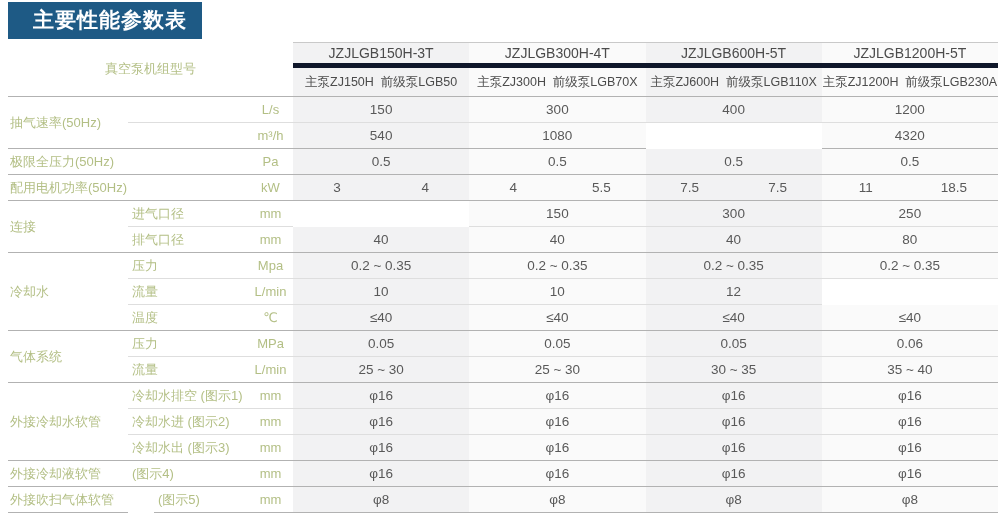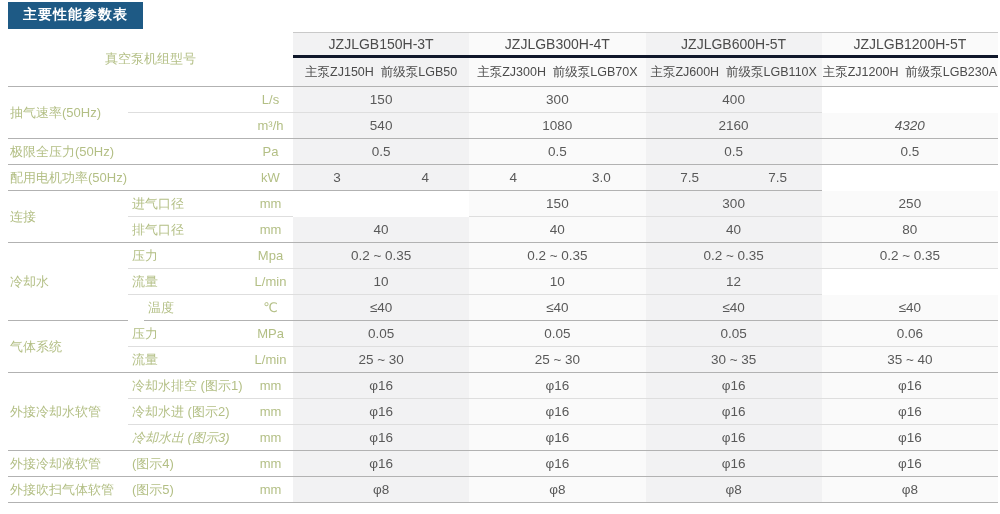--- a/index.html
+++ b/index.html
@@ -4,24 +4,24 @@
 <style>
   html,body{margin:0;padding:0;}
   body{
     width:1000px;height:514px;background:#ffffff;overflow:hidden;
     font-family:"Liberation Sans","DejaVu Sans",sans-serif;
     -webkit-font-smoothing:antialiased;
   }
   .title{
     display:inline-block;
     margin:2px 0 0 8px;
-    padding:4px 15px 5px 15px;
+    padding:4px 15px 5px 25px;
     background:var(--title-bg,#1e5a85);
     color:#ffffff;
-    font-size:14px;
+    font-size:21px;
     font-weight:bold;
     letter-spacing:1px;
   }
   .tbl{
     margin:3px 0 0 8px;
     width:990px;
     display:grid;
     grid-template-columns:120px 120px 45px repeat(4,1fr);
     grid-template-rows:26px 29px;
     grid-auto-rows:26px;
@@ -37,21 +37,21 @@
   .even{background:var(--shade-b,#fafafa);}
   .corner{
     grid-area:1 / 1 / 3 / 4;
     color:var(--label-olive,#b3bf85);
     font-size:13px;
     border-bottom:1px solid var(--line-dark,#b0b0b0);
   }
   .model{
     font-size:14px;color:#4b4b4b;
     border-top:1px solid #c9c9c9;
-    border-bottom:3px solid #0f172a;
+    border-bottom:5px solid #0f172a;
   }
   .pump{
     font-size:12.5px;color:#4b4b4b;white-space:pre;
   }
   .dark-b{border-bottom:1px solid var(--line-dark,#b0b0b0);}
   .light-b{border-bottom:1px solid var(--line-light,#dedede);}
   .glabel{
     justify-content:flex-start;
     padding-left:2px;
     color:var(--label-olive,#b3bf85);
@@ -86,45 +86,49 @@
     <div class="cell pump dark-b odd" style="grid-area: 2 / 4;">主泵ZJ150H  前级泵LGB50</div>
     <div class="cell pump dark-b even" style="grid-area: 2 / 5;">主泵ZJ300H  前级泵LGB70X</div>
     <div class="cell pump dark-b odd" style="grid-area: 2 / 6;">主泵ZJ600H  前级泵LGB110X</div>
     <div class="cell pump dark-b even" style="grid-area: 2 / 7;">主泵ZJ1200H  前级泵LGB230A</div>
     <div class="cell glabel dark-b" style="grid-area: 3 / 1 / 5;">抽气速率(50Hz)</div>
     <div class="cell sub light-b" style="grid-area: 3 / 2;"></div>
     <div class="cell unit light-b" style="grid-area: 3 / 3;">L/s</div>
     <div class="cell val light-b odd" style="grid-area: 3 / 4;">150</div>
     <div class="cell val light-b even" style="grid-area: 3 / 5; text-align: right;">300</div>
     <div class="cell val light-b odd" style="grid-area: 3 / 6;">400</div>
+    <div class="cell val light-b even" style="grid-area: 3 / 7;">1200</div>
     <div class="cell sub dark-b" style="grid-area: 4 / 2;"></div>
     <div class="cell unit dark-b" style="grid-area: 4 / 3;">m³/h</div>
     <div class="cell val dark-b odd" style="grid-area: 4 / 4;">540</div>
     <div class="cell val dark-b even" style="grid-area: 4 / 5;">1080</div>
-    <div class="cell val dark-b odd" style="grid-area: 4 / 6;">2160</div>
-    <div class="cell val dark-b even" style="grid-area: 4 / 7; font-style: italic;">4320</div>
+    <div class="cell val dark-b even" style="grid-area: 4 / 7;">4320</div>
     <div class="cell glabel dark-b" style="grid-area: 5 / 1 / 6 / 3;">极限全压力(50Hz)</div>
     <div class="cell unit dark-b" style="grid-area: 5 / 3; text-align: center;">Pa</div>
     <div class="cell val dark-b odd" style="grid-area: 5 / 4;">0.5</div>
     <div class="cell val dark-b even" style="grid-area: 5 / 5;">0.5</div>
     <div class="cell val dark-b odd" style="grid-area: 5 / 6;">0.5</div>
     <div class="cell val dark-b even" style="grid-area: 5 / 7;">0.5</div>
     <div class="cell glabel dark-b" style="grid-area: 6 / 1 / 7 / 3;">配用电机功率(50Hz)</div>
     <div class="cell unit dark-b" style="grid-area: 6 / 3;">kW</div>
     <div class="cell val dark-b odd split" style="grid-area: 6 / 4;">
       <span>3</span>
       <span>4</span>
     </div>
     <div class="cell val dark-b even split" style="grid-area: 6 / 5;">
       <span>4</span>
-      <span>3.0</span>
+      <span>5.5</span>
     </div>
     <div class="cell val dark-b odd split" style="grid-area: 6 / 6;">
       <span>7.5</span>
       <span>7.5</span>
+    </div>
+    <div class="cell val dark-b even split" style="grid-area: 6 / 7;">
+      <span>11</span>
+      <span>18.5</span>
     </div>
     <div class="cell glabel dark-b" style="grid-area: 7 / 1 / 9;">连接</div>
     <div class="cell sub light-b" style="grid-area: 7 / 2;">进气口径</div>
     <div class="cell unit light-b" style="grid-area: 7 / 3;">mm</div>
     <div class="cell val light-b even" style="grid-area: 7 / 5;">150</div>
     <div class="cell val light-b odd" style="grid-area: 7 / 6;">300</div>
     <div class="cell val light-b even" style="grid-area: 7 / 7;">250</div>
     <div class="cell sub dark-b" style="grid-area: 8 / 2; text-align: center;">排气口径</div>
     <div class="cell unit dark-b" style="grid-area: 8 / 3;">mm</div>
     <div class="cell val dark-b odd" style="grid-area: 8 / 4;">40</div>
@@ -136,21 +140,21 @@
     <div class="cell unit light-b" style="grid-area: 9 / 3;">Mpa</div>
     <div class="cell val light-b odd" style="grid-area: 9 / 4;">0.2 ~ 0.35</div>
     <div class="cell val light-b even" style="grid-area: 9 / 5;">0.2 ~ 0.35</div>
     <div class="cell val light-b odd" style="grid-area: 9 / 6;">0.2 ~ 0.35</div>
     <div class="cell val light-b even" style="grid-area: 9 / 7;">0.2 ~ 0.35</div>
     <div class="cell sub light-b" style="grid-area: 10 / 2;">流量</div>
     <div class="cell unit light-b" style="grid-area: 10 / 3;">L/min</div>
     <div class="cell val light-b odd" style="grid-area: 10 / 4;">10</div>
     <div class="cell val light-b even" style="grid-area: 10 / 5;">10</div>
     <div class="cell val light-b odd" style="grid-area: 10 / 6;">12</div>
-    <div class="cell sub dark-b" style="grid-area: 11 / 2; margin-left: 16px;">温度</div>
+    <div class="cell sub dark-b" style="grid-area: 11 / 2;">温度</div>
     <div class="cell unit dark-b" style="grid-area: 11 / 3;">℃</div>
     <div class="cell val dark-b odd" style="grid-area: 11 / 4;">≤40</div>
     <div class="cell val dark-b even" style="grid-area: 11 / 5;">≤40</div>
     <div class="cell val dark-b odd" style="grid-area: 11 / 6;">≤40</div>
     <div class="cell val dark-b even" style="grid-area: 11 / 7;">≤40</div>
     <div class="cell glabel dark-b" style="grid-area: 12 / 1 / 14;">气体系统</div>
     <div class="cell sub light-b" style="grid-area: 12 / 2;">压力</div>
     <div class="cell unit light-b" style="grid-area: 12 / 3;">MPa</div>
     <div class="cell val light-b odd" style="grid-area: 12 / 4;">0.05</div>
     <div class="cell val light-b even" style="grid-area: 12 / 5;">0.05</div>
@@ -168,35 +172,35 @@
     <div class="cell val light-b odd" style="grid-area: 14 / 4;">φ16</div>
     <div class="cell val light-b even" style="grid-area: 14 / 5;">φ16</div>
     <div class="cell val light-b odd" style="grid-area: 14 / 6;">φ16</div>
     <div class="cell val light-b even" style="grid-area: 14 / 7;">φ16</div>
     <div class="cell sub light-b" style="grid-area: 15 / 2;">冷却水进 (图示2)</div>
     <div class="cell unit light-b" style="grid-area: 15 / 3;">mm</div>
     <div class="cell val light-b odd" style="grid-area: 15 / 4;">φ16</div>
     <div class="cell val light-b even" style="grid-area: 15 / 5;">φ16</div>
     <div class="cell val light-b odd" style="grid-area: 15 / 6;">φ16</div>
     <div class="cell val light-b even" style="grid-area: 15 / 7;">φ16</div>
-    <div class="cell sub dark-b" style="grid-area: 16 / 2; font-style: italic;">冷却水出 (图示3)</div>
+    <div class="cell sub dark-b" style="grid-area: 16 / 2;">冷却水出 (图示3)</div>
     <div class="cell unit dark-b" style="grid-area: 16 / 3;">mm</div>
     <div class="cell val dark-b odd" style="grid-area: 16 / 4;">φ16</div>
     <div class="cell val dark-b even" style="grid-area: 16 / 5;">φ16</div>
     <div class="cell val dark-b odd" style="grid-area: 16 / 6;">φ16</div>
     <div class="cell val dark-b even" style="grid-area: 16 / 7;">φ16</div>
     <div class="cell glabel dark-b" style="grid-area: 17 / 1 / 18;">外接冷却液软管</div>
     <div class="cell sub dark-b" style="grid-area: 17 / 2;">(图示4)</div>
     <div class="cell unit dark-b" style="grid-area: 17 / 3;">mm</div>
     <div class="cell val dark-b odd" style="grid-area: 17 / 4;">φ16</div>
     <div class="cell val dark-b even" style="grid-area: 17 / 5;">φ16</div>
     <div class="cell val dark-b odd" style="grid-area: 17 / 6;">φ16</div>
     <div class="cell val dark-b even" style="grid-area: 17 / 7;">φ16</div>
     <div class="cell glabel dark-b" style="grid-area: 18 / 1 / 19;">外接吹扫气体软管</div>
-    <div class="cell sub dark-b" style="grid-area: 18 / 2;">(图示5)</div>
+    <div class="cell sub dark-b" style="grid-area: 18 / 2; margin-left: 26px;">(图示5)</div>
     <div class="cell unit dark-b" style="grid-area: 18 / 3;">mm</div>
     <div class="cell val dark-b odd" style="grid-area: 18 / 4;">φ8</div>
     <div class="cell val dark-b even" style="grid-area: 18 / 5;">φ8</div>
     <div class="cell val dark-b odd" style="grid-area: 18 / 6;">φ8</div>
     <div class="cell val dark-b even" style="grid-area: 18 / 7;">φ8</div>
   </div>
 
 
 
 

